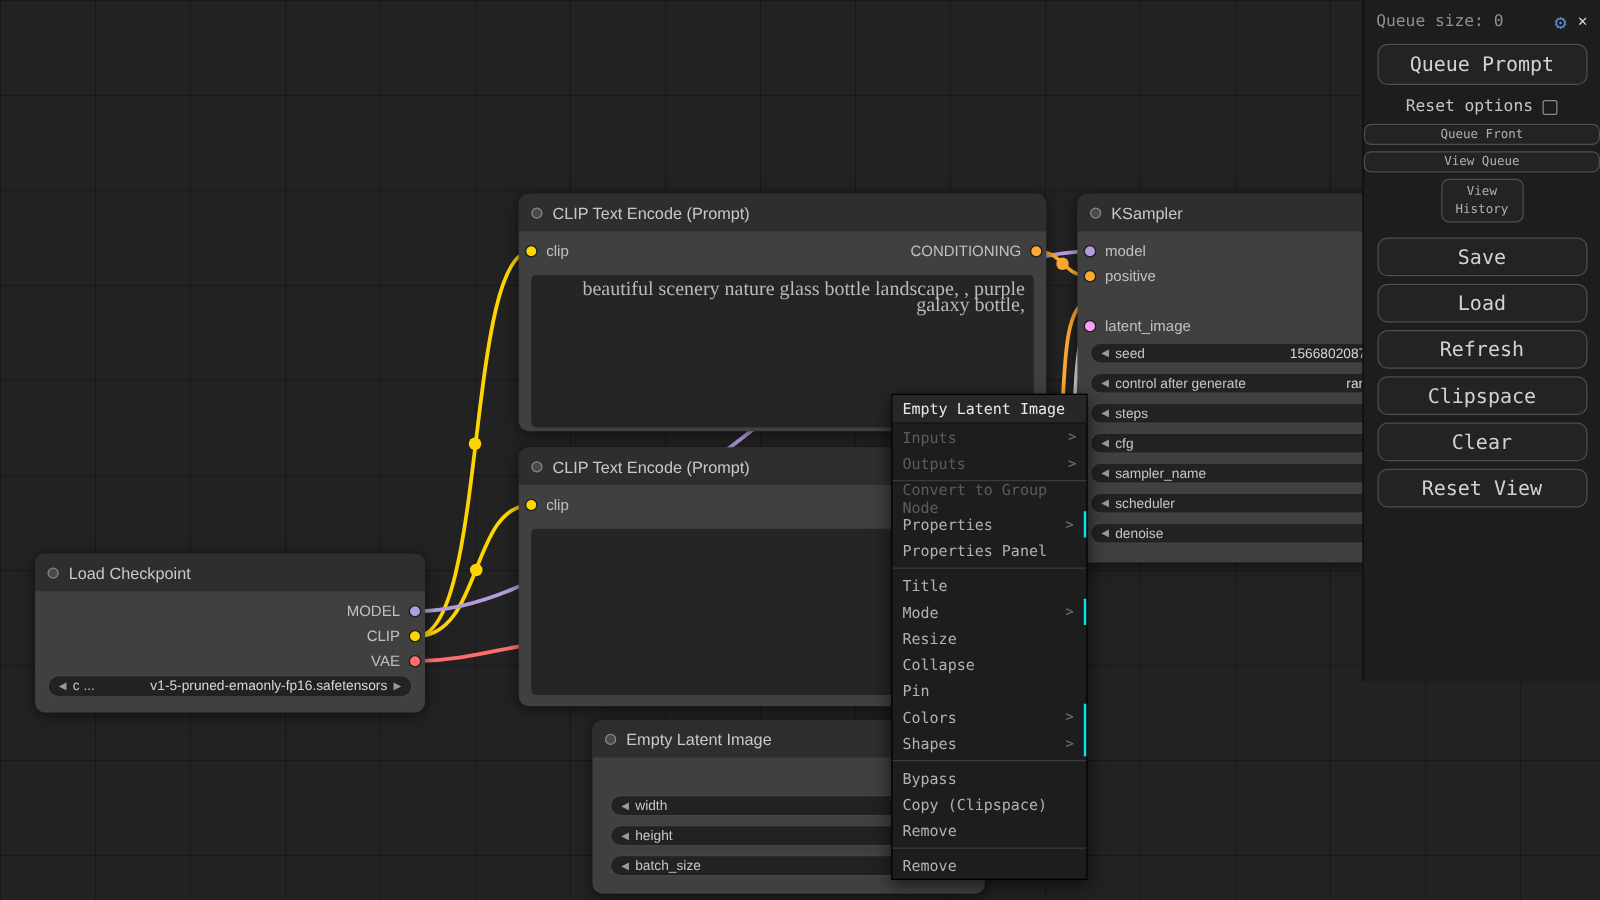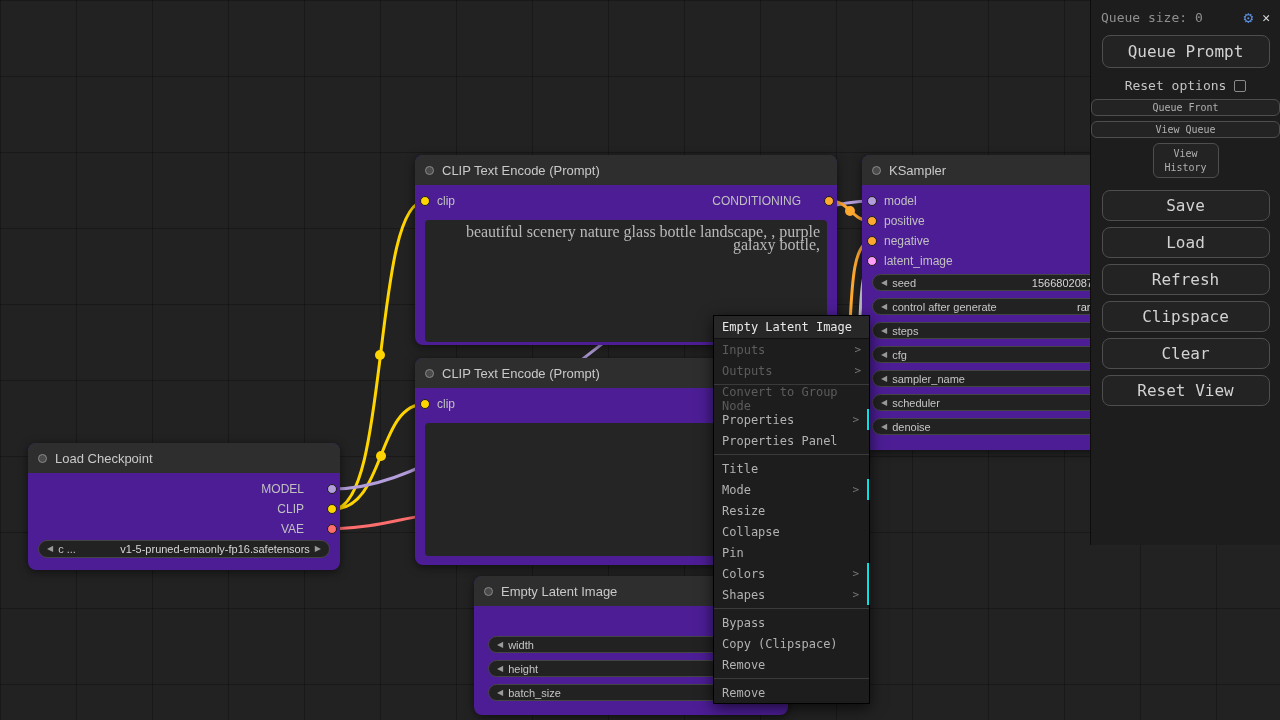--- a/index.html
+++ b/index.html
@@ -13,36 +13,36 @@
     background-image:
       linear-gradient(rgba(0,0,0,.28) 1px, transparent 1px),
       linear-gradient(90deg, rgba(0,0,0,.28) 1px, transparent 1px);
     background-size:76px 76px;
   }
   #wires { position:absolute; left:0; top:0; z-index:1; pointer-events:none; }
 
   
   .node {
     position:absolute; z-index:2;
-    background:#4c1d95; border-radius:8px;
+    background:#404040; border-radius:8px;
     box-shadow:0 2px 10px rgba(0,0,0,.55);
   }
   .node-header {
     height:30px; background:#2e2e2e; border-radius:8px 8px 0 0;
     display:flex; align-items:center; gap:8px; padding:0 10px;
     color:#c9c9c9; font-size:13px;
   }
   .collapse-dot { width:9px; height:9px; border-radius:50%; background:#4a4a4a; border:1px solid #8a8a8a; flex:0 0 auto; }
   .port-row { position:absolute; left:0; right:0; height:20px; }
   .port-dot { position:absolute; top:5px; width:10px; height:10px; border-radius:50%; border:1px solid #1c1c1c; }
   .port-dot.in  { left:5px; }
   .port-dot.out { right:3px; }
   .port-label { position:absolute; top:3px; font-size:12px; color:#c0c0c0; }
   .port-label.in  { left:22px; }
-  .port-label.out { right:36px; }
+  .port-label.out { right:20px; }
 
   .textarea {
     position:absolute; left:10px; right:10px;
     background:#252525; border-radius:4px; padding:5px 7px;
     font-family:Liberation Serif, serif; font-size:16px; line-height:13px;
     color:#b9b9b9; overflow:hidden; white-space:pre-wrap;text-align:right;
   }
   .widget {
     position:absolute; height:17px;
     background:#222222; border:1px solid #454545; border-radius:9px;
@@ -167,24 +167,20 @@
       <span>KSampler</span>
     </div>
     <div class="port-row" style="top:36px;">
       <span class="port-dot in" style="background:#B39DDB;"></span>
       <span class="port-label in">model</span>
     </div>
     <div class="port-row" style="top:56px;">
       <span class="port-dot in" style="background:#FFA931;"></span>
       <span class="port-label in">positive</span>
     </div>
-    <div class="port-row" style="top:76px;">
-      <span class="port-dot in" style="background:#FFA931;"></span>
-      <span class="port-label in">negative</span>
-    </div>
     <div class="port-row" style="top:96px;">
       <span class="port-dot in" style="background:#FF9CF9;"></span>
       <span class="port-label in">latent_image</span>
     </div>
 
     <div class="widget" style="left:10px; right:10px; top:119px;">
       <span class="arrow">◀</span>
       <span>seed</span>
       <span class="wvalue">1566802087</span>
     </div>

